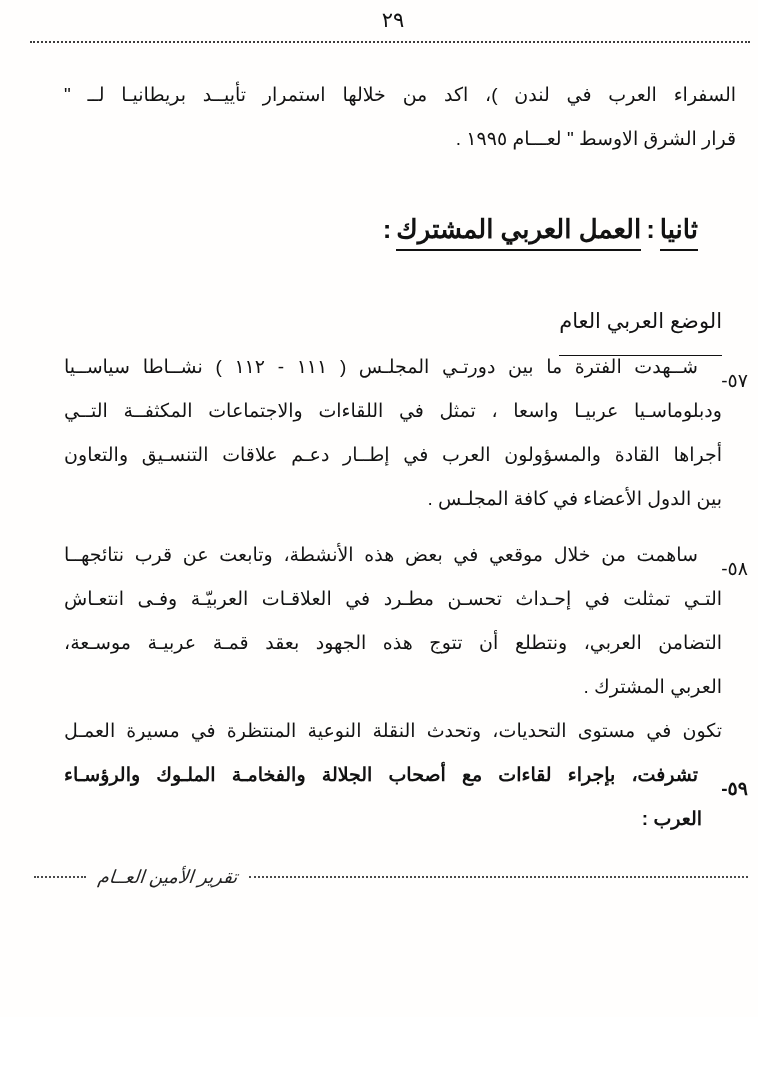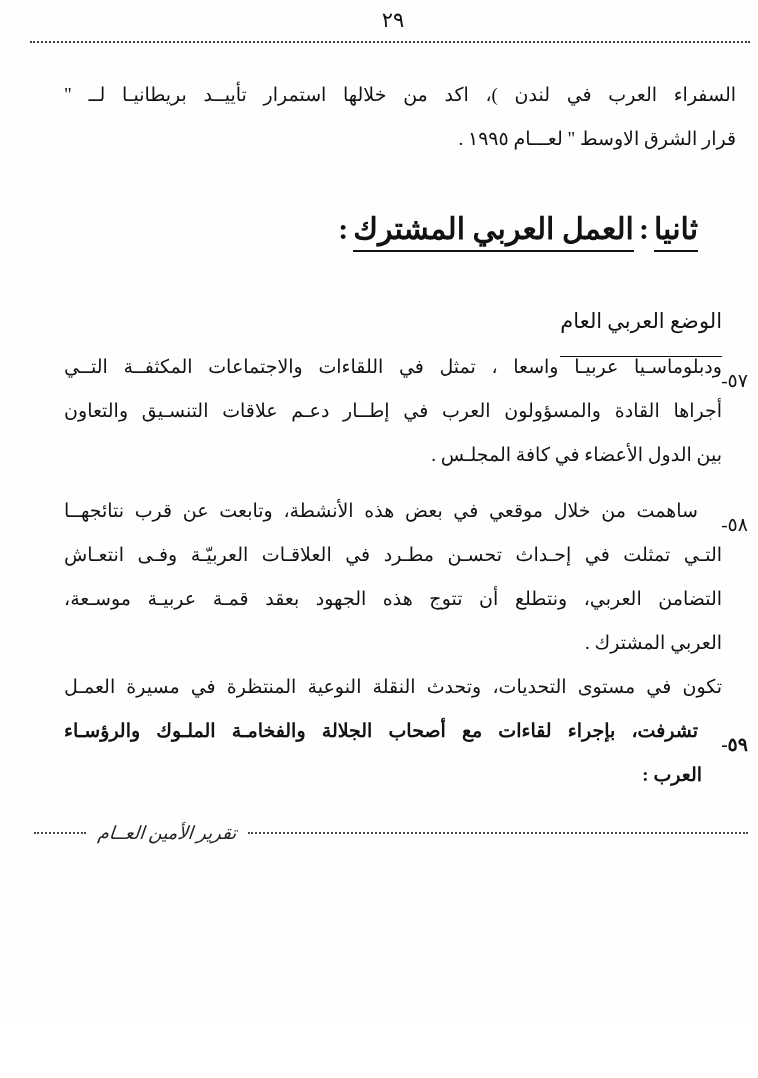--- a/index.html
+++ b/index.html
@@ -4,21 +4,21 @@
 <style>
   html, body { margin: 0; padding: 0; background: #ffffff; }
   .page {
     position: relative;
     width: 758px;
     height: 1017px;
     box-sizing: border-box;
     background: #fffefd;
     color: #121212;
     direction: rtl;
-    font-family: Liberation Serif, serif;
+    font-family: Liberation Sans, sans-serif;
     padding: 0 36px 0 64px;
     overflow: hidden;
   }
   .page-number {
     text-align: center;
     font-size: 21px;
     padding-top: 8px;
     height: 26px;
     letter-spacing: 2px;
   }
@@ -40,21 +40,21 @@
     white-space: nowrap;
   }
   .para .first { text-indent: 24px; }
   .bold { font-weight: bold; }
 
   .intro { margin-top: 30px; margin-right: -14px; }
 
   .heading {
     margin-top: 46px;
     margin-right: 24px;
-    font-size: 30px;
+    font-size: 26px;
     font-weight: bold;
     line-height: 44px;
     text-align: right;
   }
   .heading .u { border-bottom: 2.5px solid #121212; padding-bottom: 5px; }
   .heading .sep { padding: 0 5px; }
 
   .subheading {
     margin-top: 48px;
     font-size: 21px;
@@ -111,20 +111,21 @@
     <div class="line just">السفراء العرب في لندن )، اكد من خلالها  استمرار تأييــد بريطانيـا لــ "</div>
     <div class="line last">قرار الشرق الاوسط " لعـــام ١٩٩٥ .</div>
   </div>
 
   <div class="heading"><span class="u">ثانيا</span><span class="sep">:</span><span class="u">العمل العربي المشترك</span><span class="sep">:</span></div>
 
   <div class="subheading"><span class="u">الوضع العربي العام</span></div>
 
   <div class="para p57">
     <span class="num">٥٧-</span>
+    <div class="line just first">شــهدت الفترة ما بين دورتـي المجلـس ( ١١١ - ١١٢ )  نشــاطا سياســيا</div>
     <div class="line just">ودبلوماسـيا عربيـا واسعا ، تمثل في اللقاءات والاجتماعات المكثفــة التــي</div>
     <div class="line just">أجراها القادة والمسؤولون العرب في إطــار دعـم علاقات التنسـيق والتعاون</div>
     <div class="line last">بين الدول الأعضاء في كافة المجلـس .</div>
   </div>
 
   <div class="para p58">
     <span class="num">٥٨-</span>
     <div class="line just first">ساهمت من خلال موقعي في بعض هذه الأنشطة، وتابعت عن قرب نتائجهــا</div>
     <div class="line just">التـي تمثلت في إحـداث تحسـن مطـرد  في العلاقـات العربيّـة وفـى انتعـاش</div>
     <div class="line just">التضامن العربي، ونتطلع  أن تتوج  هذه الجهود بعقد قمـة عربيـة موسـعة،</div>

